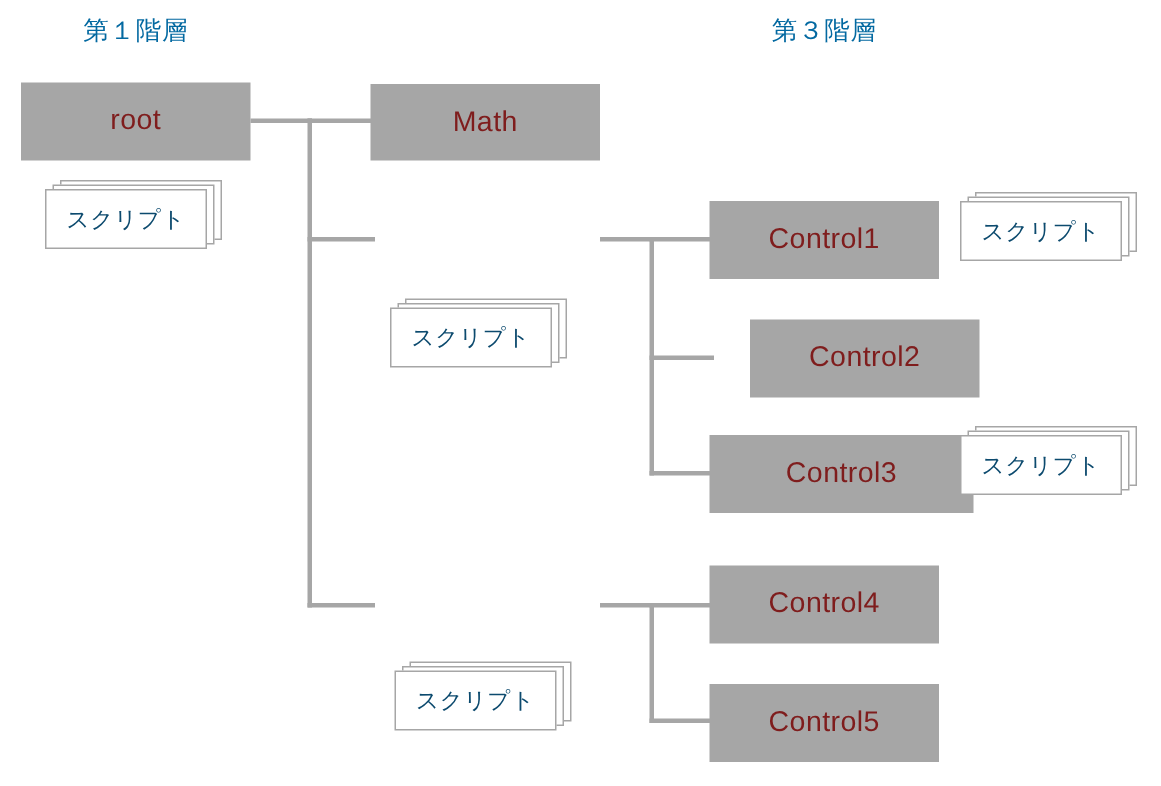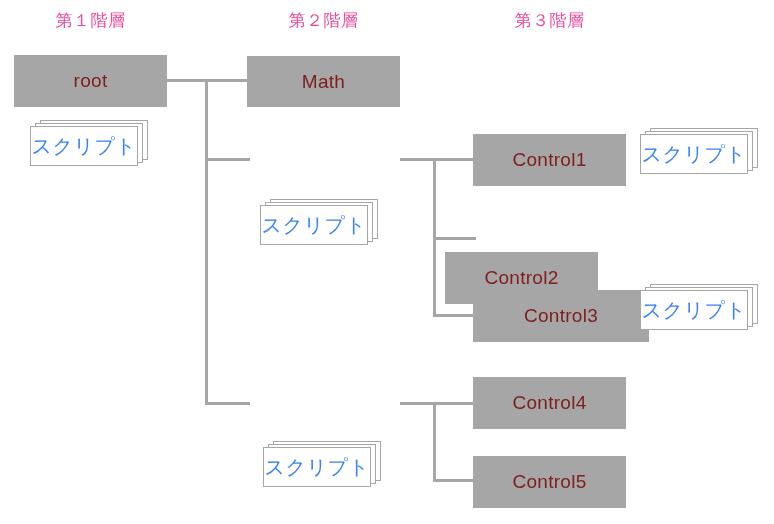--- a/index.html
+++ b/index.html
@@ -16,21 +16,21 @@
     width: 774px;
     height: 524px;
     background: #ffffff;
     overflow: hidden;
   }
 
   
   .col-header {
     position: absolute;
     font-size: 17px;
-    color: #ec4899;
+    color: #0369a1;
     letter-spacing: 0.5px;
     white-space: nowrap;
     text-align: center;
     line-height: 1;
   }
 
   
   .node {
     position: absolute;
     background: #a6a6a6;
@@ -71,40 +71,39 @@
   .script .sheet.front {
     left: 0px;
     top: 6px;
     width: 108px;
     height: 40px;
     display: flex;
     align-items: center;
     justify-content: center;
   }
   .script .label {
-    font-size: 20px;
-    color: #3b82f6;
+    font-size: 15px;
+    color: #0c4a6e;
     letter-spacing: 0.5px;
     white-space: nowrap;
     line-height: 1;
   }
 
   
   .conn {
     position: absolute;
     background: #a6a6a6;
   }
 </style>
 </head>
 <body>
 
 <div id="diagram-root">
 
   <div class="col-header" style="left:14px; top:12px; width:153px;">第１階層</div>
-  <div class="col-header" style="left:247px; top:12px; width:153px;">第２階層</div>
   <div class="col-header" style="left:473px; top:12px; width:153px;">第３階層</div>
 
   <div class="conn" style="left:167px; top:79px; width:41px; height:3px;"></div>
 
   <div class="conn" style="left:205px; top:79px; width:3px; height:326px;"></div>
 
   <div class="conn" style="left:205px; top:79px; width:45px; height:3px;"></div>
 
   <div class="conn" style="left:205px; top:158px; width:45px; height:3px;"></div>
 
@@ -161,21 +160,21 @@
   <div class="node" style="left:473px; top:134px; width:153px; height:52px;">Control1</div>
 
   <div class="script" style="left:640px; top:128px;">
     <div class="sheet back2"></div>
     <div class="sheet back1"></div>
     <div class="sheet front">
       <span class="label">スクリプト</span>
     </div>
   </div>
 
-  <div class="node" style="left:445px; top:213px; width:153px; height:52px;margin-top:39px;">Control2</div>
+  <div class="node" style="left:500px; top:213px; width:153px; height:52px;">Control2</div>
 
   <div class="node" style="left:473px; top:290px; width:176px; height:52px;">Control3</div>
 
   <div class="script" style="left:640px; top:284px;">
     <div class="sheet back2"></div>
     <div class="sheet back1"></div>
     <div class="sheet front">
       <span class="label">スクリプト</span>
     </div>
   </div>

